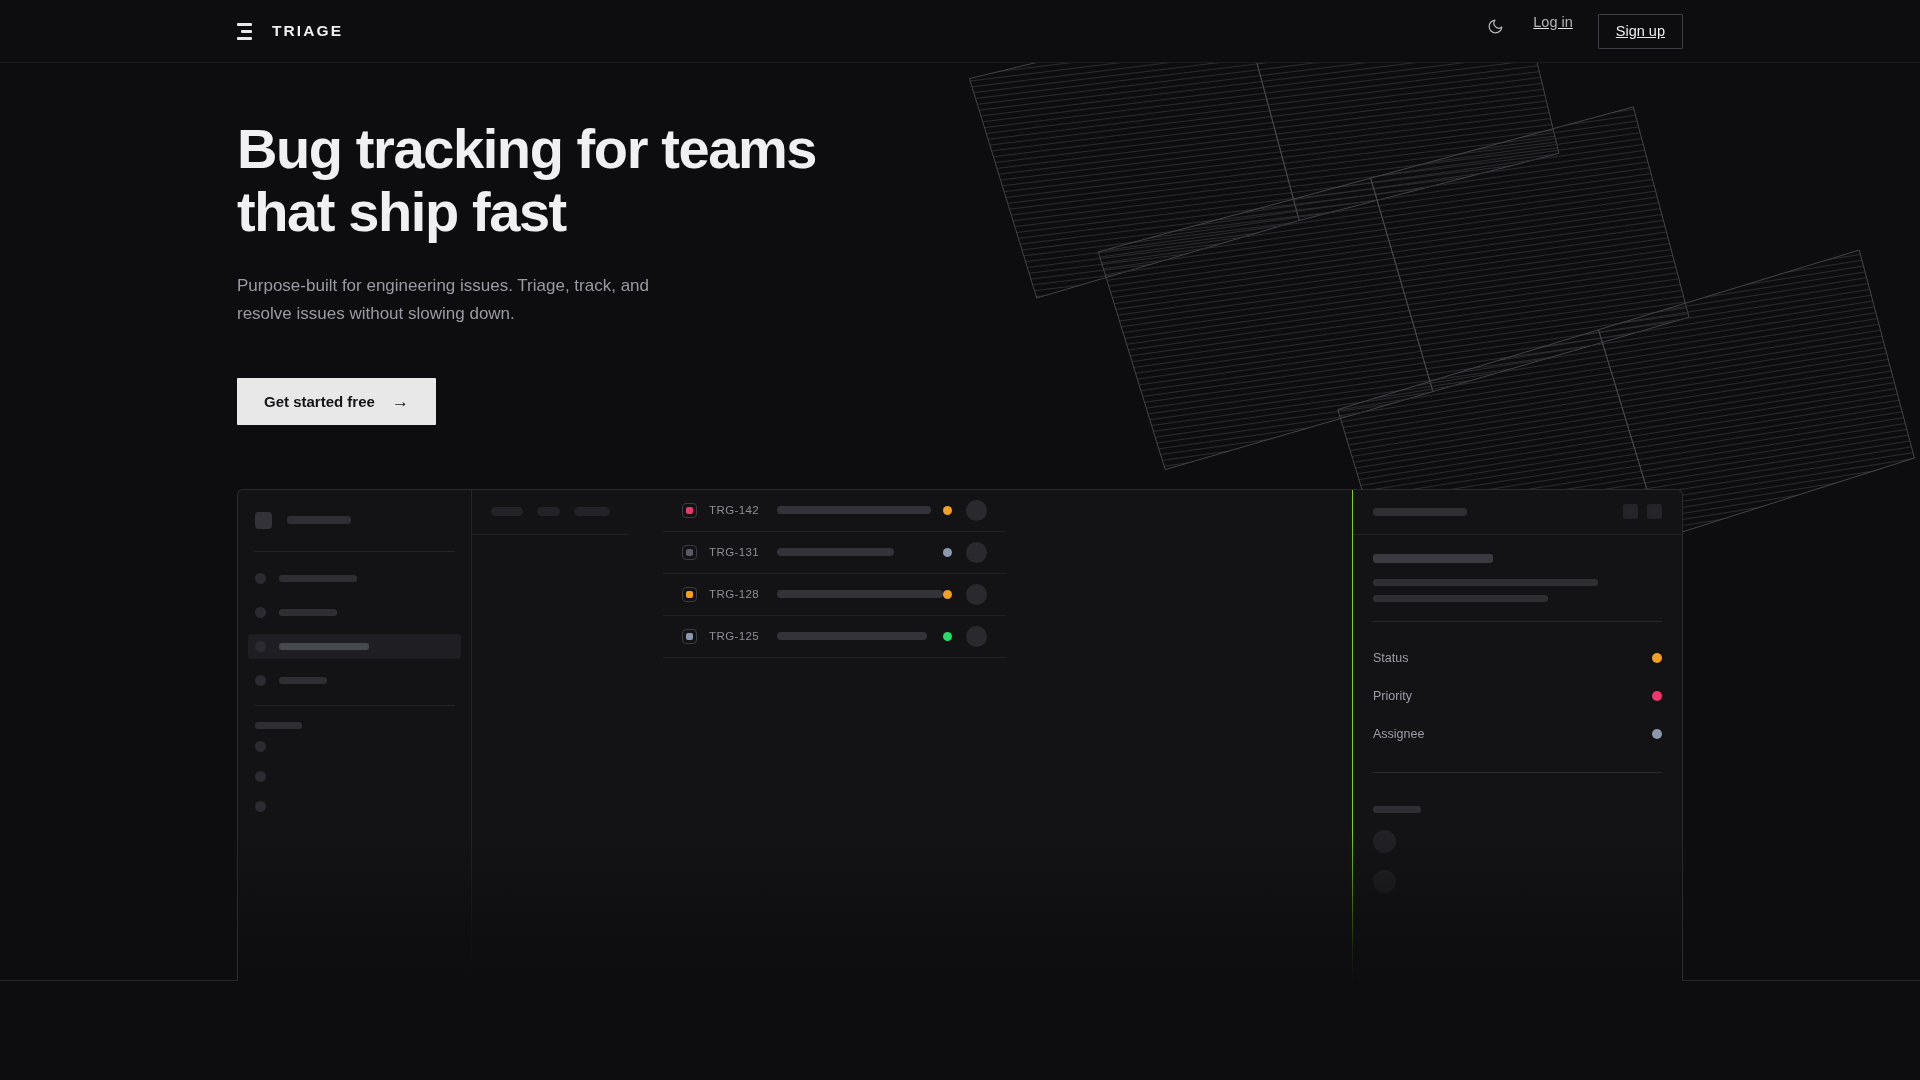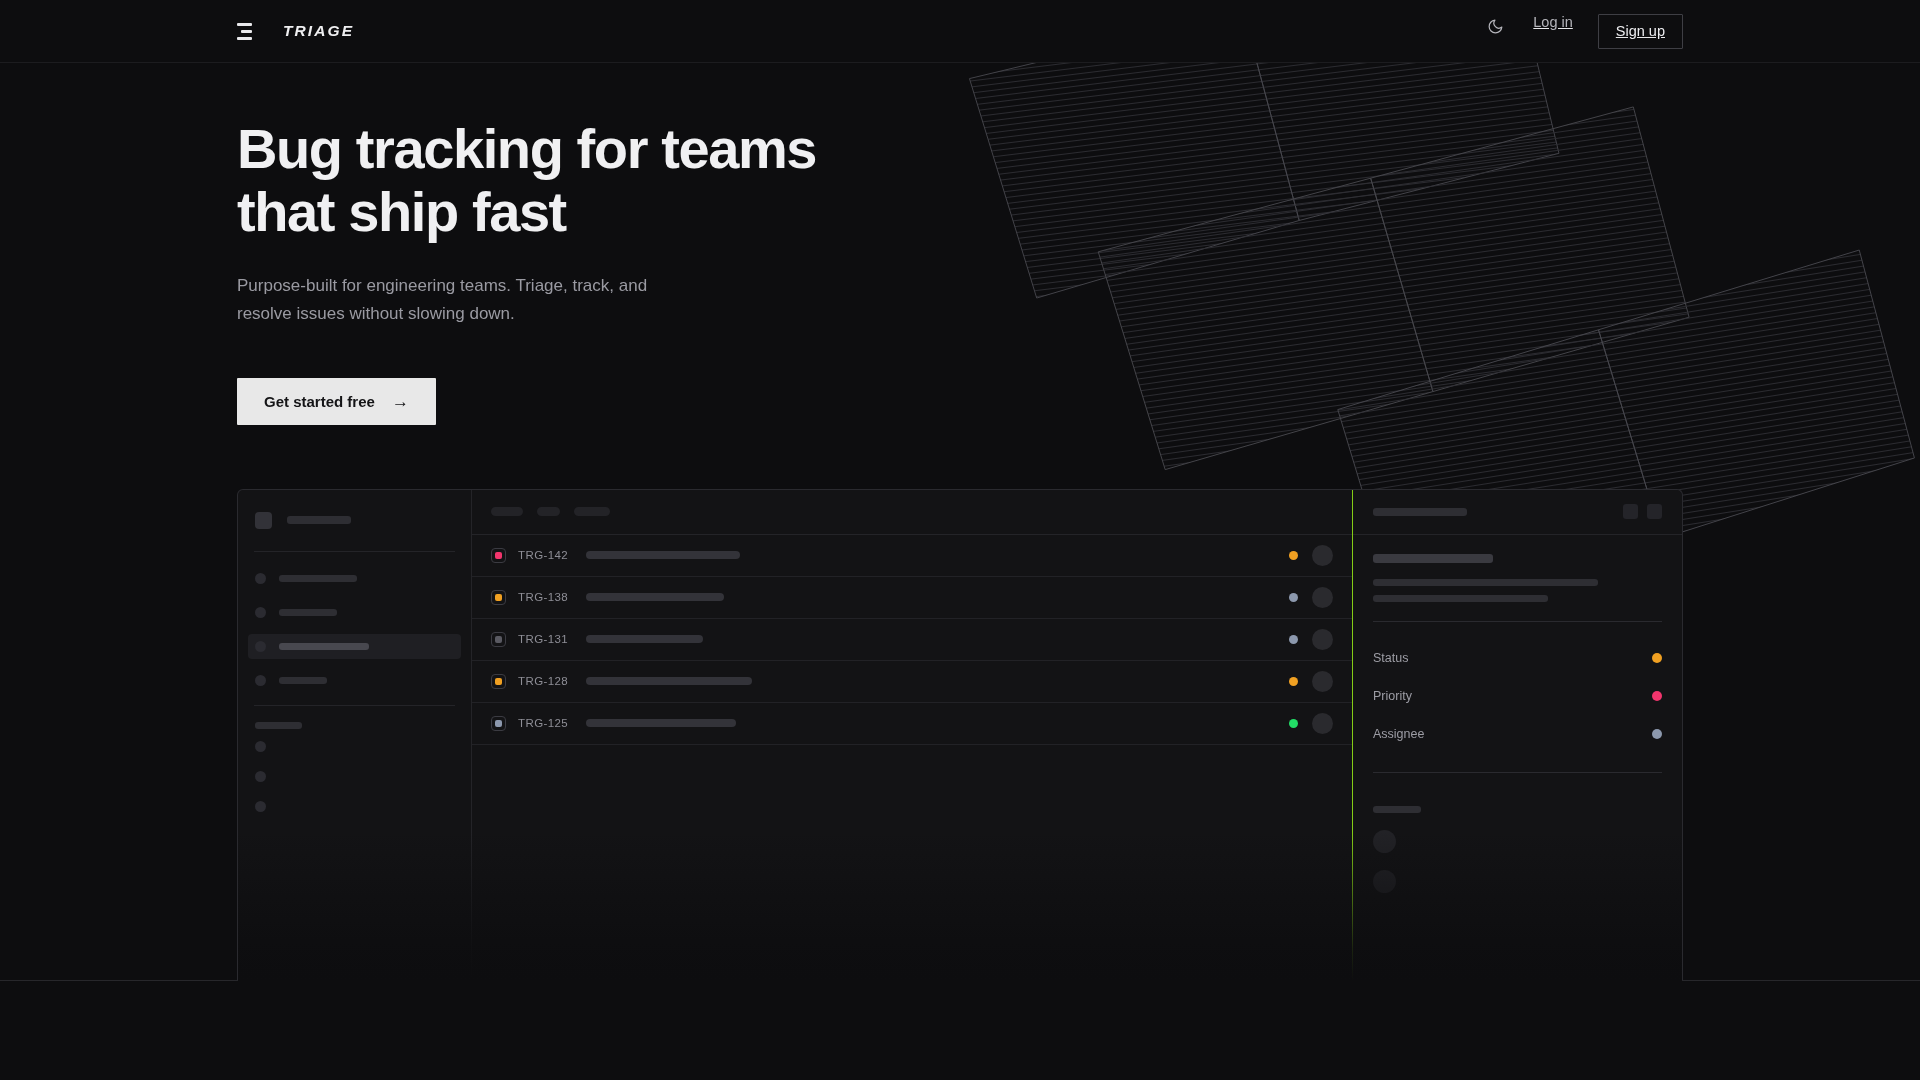--- a/index.html
+++ b/index.html
@@ -13,21 +13,21 @@
 
   
   .nav {
     position:relative; z-index:10;
     height:63px;
     display:flex; align-items:center;
     padding:0 237px 0 237px;
     border-bottom:1px solid #1c1c1f;
     background:#0d0d0f;
   }
-  .brand { display:flex; align-items:center; gap:31px;font-style:italic; }
+  .brand { display:flex; align-items:center; gap:20px; }
   .brand-mark { width:15px; height:17px; display:flex; flex-direction:column; justify-content:space-between; }
   .brand-mark i { display:block; height:3px; background:#e9e9ec; border-radius:1px; }
   .brand-mark i:nth-child(1){ width:15px; }
   .brand-mark i:nth-child(2){ width:11px; margin-left:4px; }
   .brand-mark i:nth-child(3){ width:15px; }
   .brand-name {
     font-size:15.5px; font-weight:700; letter-spacing:2.1px; color:#efeff1;
   }
   .nav-right { margin-left:auto; display:flex; gap:25px;text-decoration:underline; }
   .theme-toggle {
@@ -102,21 +102,21 @@
   .sk-dot { width:11px; height:11px; border-radius:50%; background:#2b2b31; flex:none; }
   .m-divider { height:1px; background:#242428; margin:0 16px; }
   .m-nav { padding:14px 10px 12px; display:flex; flex-direction:column; gap:9px; }
   .m-nav-item { display:flex; align-items:center; gap:13px; padding:7px 7px; border-radius:4px; cursor:pointer; }
   .m-nav-item.active { background:#1f1f23; }
   .m-nav-item.active .sk { background:#48484f; }
   .m-side-sec { padding:16px 17px 12px; }
   .m-side-list { padding:0 17px; display:flex; flex-direction:column; gap:19px; }
 
   
-  .m-main { flex:1 1 auto; display:flex; flex-direction:column; min-width:0; }
+  .m-main { flex:1 1 auto; display:flex; flex-direction:row; min-width:0;gap:34px; }
   .m-toolbar {
     height:45px; display:flex; align-items:center; gap:14px;
     padding:0 19px; border-bottom:1px solid #242428;
   }
   .chip { height:9px; border-radius:5px; background:#232327; display:block; }
   .m-rows { display:flex; flex-direction:column; }
   .m-row {
     position:relative;
     display:flex; align-items:center; gap:0;
     height:42px; padding:0 19px;
@@ -207,21 +207,21 @@
       </g>
     </svg>
   </div>
 
   <section class="hero">
     <h1 class="headline">
       <span>Bug tracking for teams</span><br>
       <span>that ship fast</span>
     </h1>
     <p class="subhead">
-      <span>Purpose-built for engineering teams. Triage, track, and</span><br>
+      <span>Purpose-built for engineering issues. Triage, track, and</span><br>
       <span>resolve issues without slowing down.</span>
     </p>
     <button class="cta">
       <span>Get started free</span>
       <span class="arrow">→</span>
     </button>
   </section>
 </div>
 
 <div class="mock-outer">
@@ -270,31 +270,20 @@
         </div>
       <div class="m-rows" id="mock-rows">
           <div class="m-row">
             <span class="prio-badge">
               <span class="prio-dot" style="background:#f2356d"></span>
             </span>
             <span class="row-id">TRG-142</span>
             <span class="row-title" style="width:154px"></span>
             <span class="row-right">
               <span class="status-dot" style="background:#f0a022"></span>
-              <span class="avatar-ph"></span>
-            </span>
-          </div>
-          <div class="m-row">
-            <span class="prio-badge">
-              <span class="prio-dot" style="background:#f0a022"></span>
-            </span>
-            <span class="row-id">TRG-138</span>
-            <span class="row-title" style="width:138px"></span>
-            <span class="row-right">
-              <span class="status-dot" style="background:#8c98ad"></span>
               <span class="avatar-ph"></span>
             </span>
           </div>
           <div class="m-row">
             <span class="prio-badge">
               <span class="prio-dot" style="background:#5a5a62"></span>
             </span>
             <span class="row-id">TRG-131</span>
             <span class="row-title" style="width:117px"></span>
             <span class="row-right">

